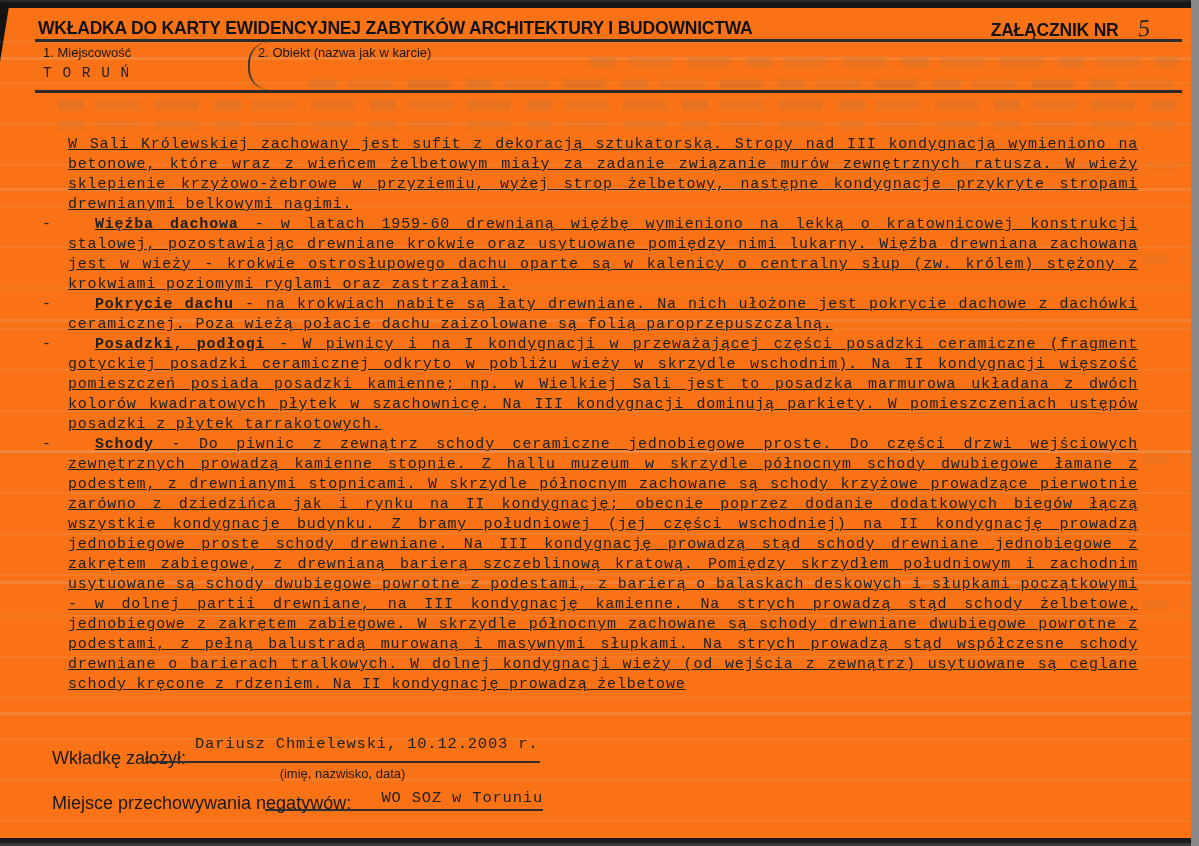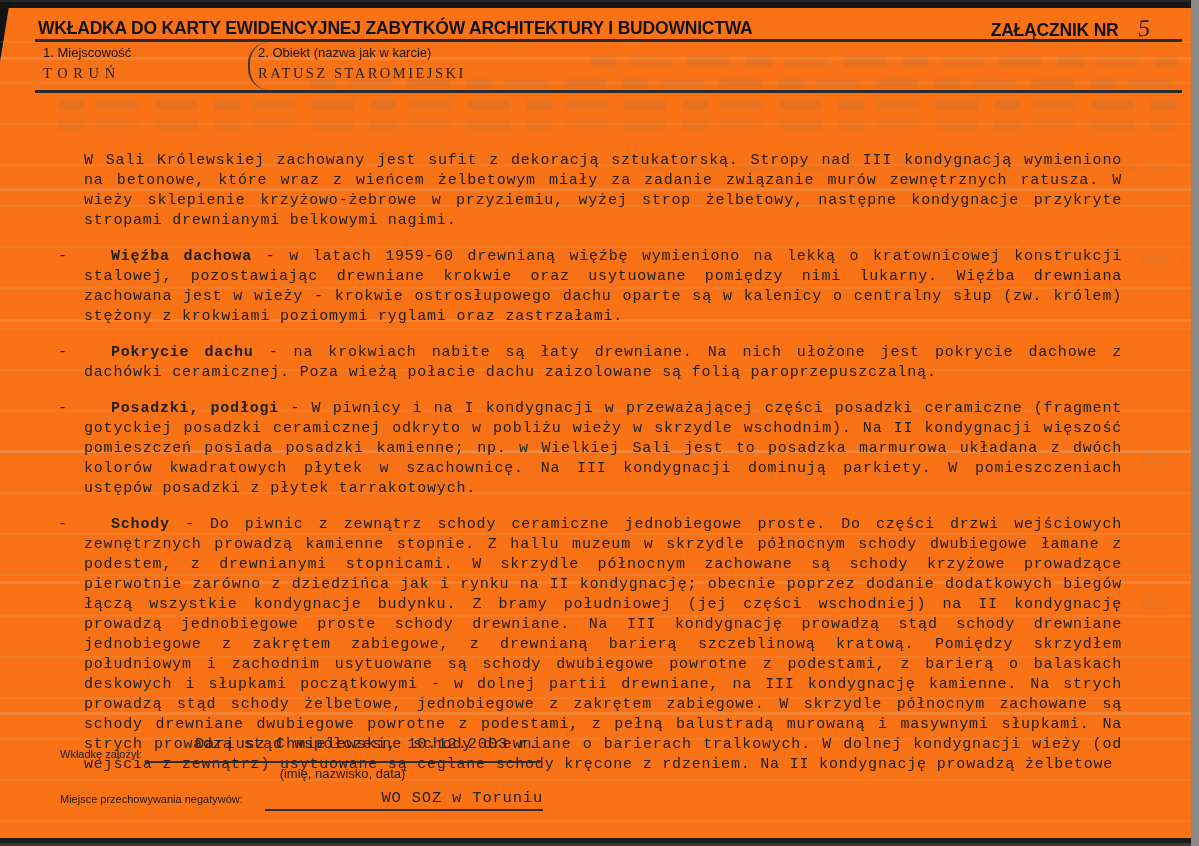--- a/index.html
+++ b/index.html
@@ -40,35 +40,35 @@
   .rule-title{position:absolute;left:35px;top:39px;width:1147px;height:3px;background:#2b2b2b;}
   
   .info-table{position:absolute;left:35px;top:42px;width:1147px;height:51px;
     border-bottom:3px solid #2b2b2b;display:flex;box-sizing:border-box;}
   .cell{box-sizing:border-box;padding:3px 8px 0 8px;}
   .cell + .cell{border-left:2px solid #3a3a3a;}
   .cell-1{width:213px;}
   .cell-2{width:325px;border-radius:21px;}
   .cell-3{flex:1;}
   .cell-label{font-size:13px;line-height:15px;color:#161616;}
-  .cell-value{font-family:Liberation Serif, serif;
+  .cell-value{font-family:Liberation Mono, monospace;
     font-size:14.5px;line-height:17px;margin-top:5px;letter-spacing:1px;color:#232323;}
   .cell-2 .cell-value{letter-spacing:2.5px;}
   
   .body-text{position:absolute;left:42px;top:135px;width:1096px;
     font-family:"Liberation Mono","DejaVu Sans Mono",monospace;
     font-size:15px;line-height:20px;letter-spacing:.8px;color:#212121;}
   .section-heading{margin:0 0 17px 0;white-space:nowrap;}
   .paras{margin-left:26px;}
-  .para{margin:16px;position:relative;text-align:justify;text-align-last:left;}
+  .para{margin:0;position:relative;text-align:justify;text-align-last:left;text-decoration:underline;}
   .para.bulleted{text-indent:27px;}
   .bullet{position:absolute;left:-26px;top:0;text-indent:0;}
   .lead{font-weight:bold;}
   
-  .footer-label{position:absolute;left:60px;font-size:11px;color:#1a1a1a;text-align:right;}
+  .footer-label{position:absolute;left:52px;font-size:18px;color:#1a1a1a;text-align:right;}
   .founder-label{top:748px;}
   .neg-label{top:793px;}
   .founder-value{position:absolute;left:195px;top:735px;
     font-family:"Liberation Mono","DejaVu Sans Mono",monospace;
     font-size:15.5px;letter-spacing:.8px;color:#222;}
   .founder-line{position:absolute;left:145px;top:742px;width:395px;height:19px;
     border-bottom:2px solid #2e2e2e;}
   .founder-hint{position:absolute;left:145px;top:766px;width:395px;text-align:center;
     font-size:13px;color:#1d1d1d;}
   .neg-line{position:absolute;left:265px;top:789px;width:278px;height:20px;
@@ -104,21 +104,20 @@
   </header>
   <div class="rule-title"></div>
 
   <div class="info-table">
     <div class="cell cell-1">
       <div class="cell-label">1. Miejscowość</div>
       <div class="cell-value">T O R U Ń</div>
     </div>
     <div class="cell cell-2">
       <div class="cell-label">2. Obiekt (nazwa jak w karcie)</div>
-      <div class="cell-value">RATUSZ STAROMIEJSKI</div>
     </div>
   </div>
 
   <main class="body-text">
     <div class="paras">
       <p class="para plain"><span>W Sali Królewskiej zachowany jest sufit z dekoracją sztukatorską. Stropy nad III kondygnacją wymieniono na betonowe, które wraz z wieńcem żelbetowym miały za zadanie związanie murów zewnętrznych ratusza. W wieży sklepienie krzyżowo-żebrowe w przyziemiu, wyżej strop żelbetowy, następne kondygnacje przykryte stropami drewnianymi belkowymi nagimi.</span></p>
       <p class="para bulleted"><span class="bullet">-</span><span class="lead">Więźba dachowa</span><span> - w latach 1959-60 drewnianą więźbę wymieniono na lekką o kratownicowej konstrukcji stalowej, pozostawiając drewniane krokwie oraz usytuowane pomiędzy nimi lukarny. Więźba drewniana zachowana jest w wieży - krokwie ostrosłupowego dachu oparte są w kalenicy o centralny słup (zw. królem) stężony z krokwiami poziomymi ryglami oraz zastrzałami.</span></p>
       <p class="para bulleted"><span class="bullet">-</span><span class="lead">Pokrycie dachu</span><span> - na krokwiach nabite są łaty drewniane. Na nich ułożone jest pokrycie dachowe z dachówki ceramicznej. Poza wieżą połacie dachu zaizolowane są folią paroprzepuszczalną.</span></p>
       <p class="para bulleted"><span class="bullet">-</span><span class="lead">Posadzki, podłogi</span><span> - W piwnicy i na I kondygnacji w przeważającej części posadzki ceramiczne (fragment gotyckiej posadzki ceramicznej odkryto w pobliżu wieży w skrzydle wschodnim). Na II kondygnacji więszość pomieszczeń posiada posadzki kamienne; np. w Wielkiej Sali jest to posadzka marmurowa układana z dwóch kolorów kwadratowych płytek w szachownicę. Na III kondygnacji dominują parkiety. W pomieszczeniach ustępów posadzki z płytek tarrakotowych.</span></p>
       <p class="para bulleted"><span class="bullet">-</span><span class="lead">Schody</span><span> - Do piwnic z zewnątrz schody ceramiczne jednobiegowe proste. Do części drzwi wejściowych zewnętrznych prowadzą kamienne stopnie. Z hallu muzeum w skrzydle północnym schody dwubiegowe łamane z podestem, z drewnianymi stopnicami. W skrzydle północnym zachowane są schody krzyżowe prowadzące pierwotnie zarówno z dziedzińca jak i rynku na II kondygnację; obecnie poprzez dodanie dodatkowych biegów łączą wszystkie kondygnacje budynku. Z bramy południowej (jej części wschodniej) na II kondygnację prowadzą jednobiegowe proste schody drewniane. Na III kondygnację prowadzą stąd schody drewniane jednobiegowe z zakrętem zabiegowe, z drewnianą barierą szczeblinową kratową. Pomiędzy skrzydłem południowym i zachodnim usytuowane są schody dwubiegowe powrotne z podestami, z barierą o balaskach deskowych i słupkami początkowymi - w dolnej partii drewniane, na III kondygnację kamienne. Na strych prowadzą stąd schody żelbetowe, jednobiegowe z zakrętem zabiegowe. W skrzydle północnym zachowane są schody drewniane dwubiegowe powrotne z podestami, z pełną balustradą murowaną i masywnymi słupkami. Na strych prowadzą stąd współczesne schody drewniane o barierach tralkowych. W dolnej kondygnacji wieży (od wejścia z zewnątrz) usytuowane są ceglane schody kręcone z rdzeniem. Na II kondygnację prowadzą żelbetowe</span></p>

